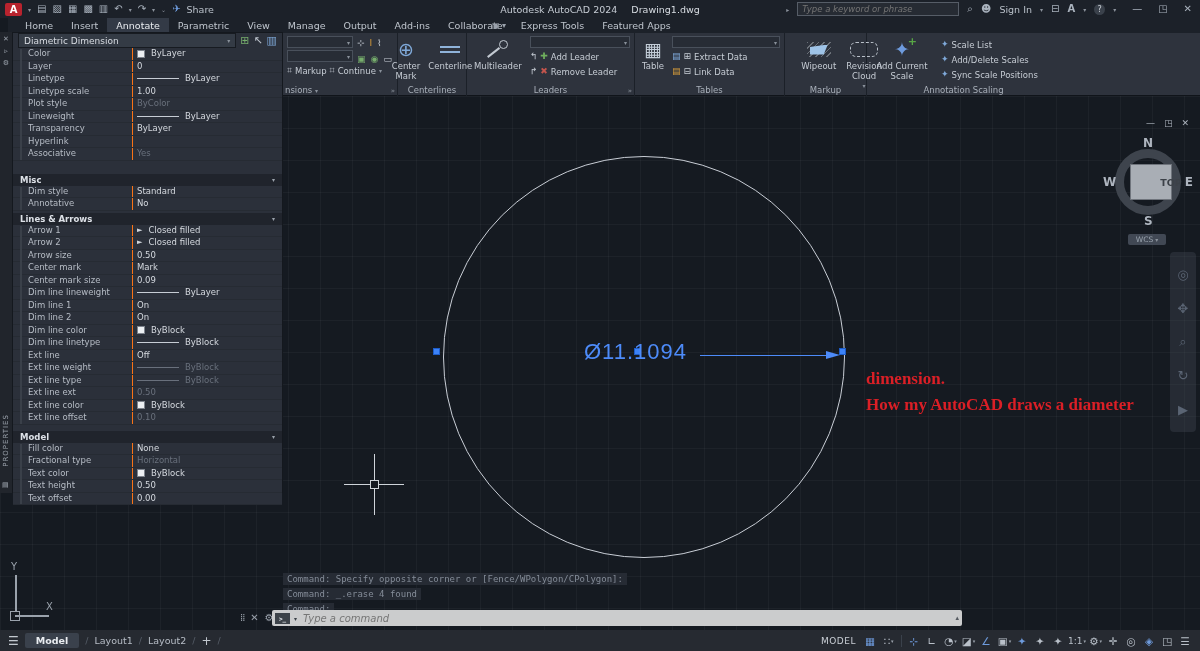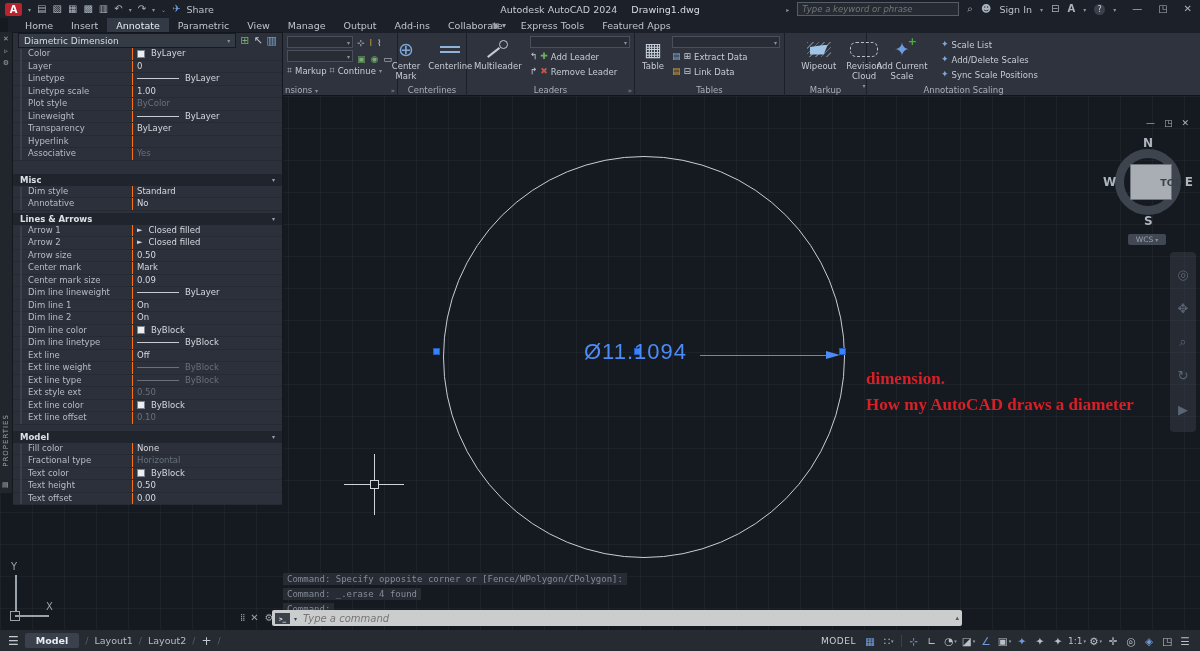--- a/index.html
+++ b/index.html
@@ -716,21 +716,21 @@
               <div class="plabel">Ext line type</div>
               <div class="pvalue">
 
                 <span class="lineseg"></span>
 
                 <span class="vtext">ByBlock</span>
               </div>
             </div>
 
             <div class="prow dim">
-              <div class="plabel">Ext style ext</div>
+              <div class="plabel">Ext line ext</div>
               <div class="pvalue">
 
                 <span class="vtext">0.50</span>
               </div>
             </div>
 
             <div class="prow swatch">
               <div class="plabel">Ext line color</div>
               <div class="pvalue">
                 <span class="swatch"></span>

